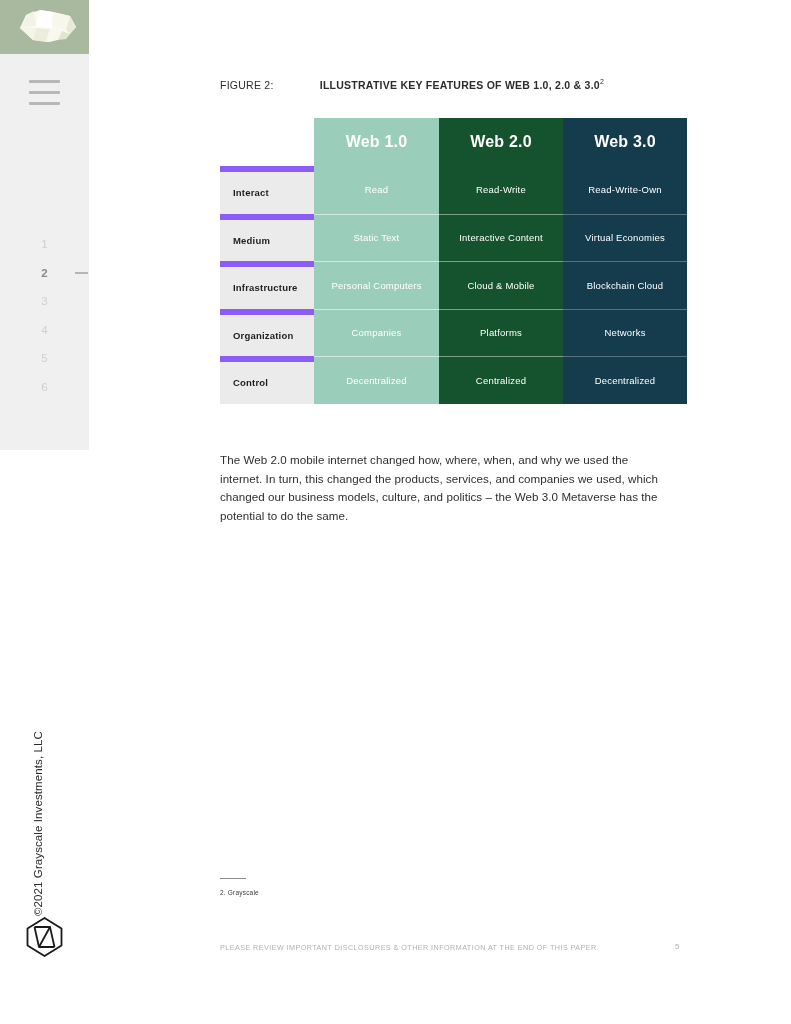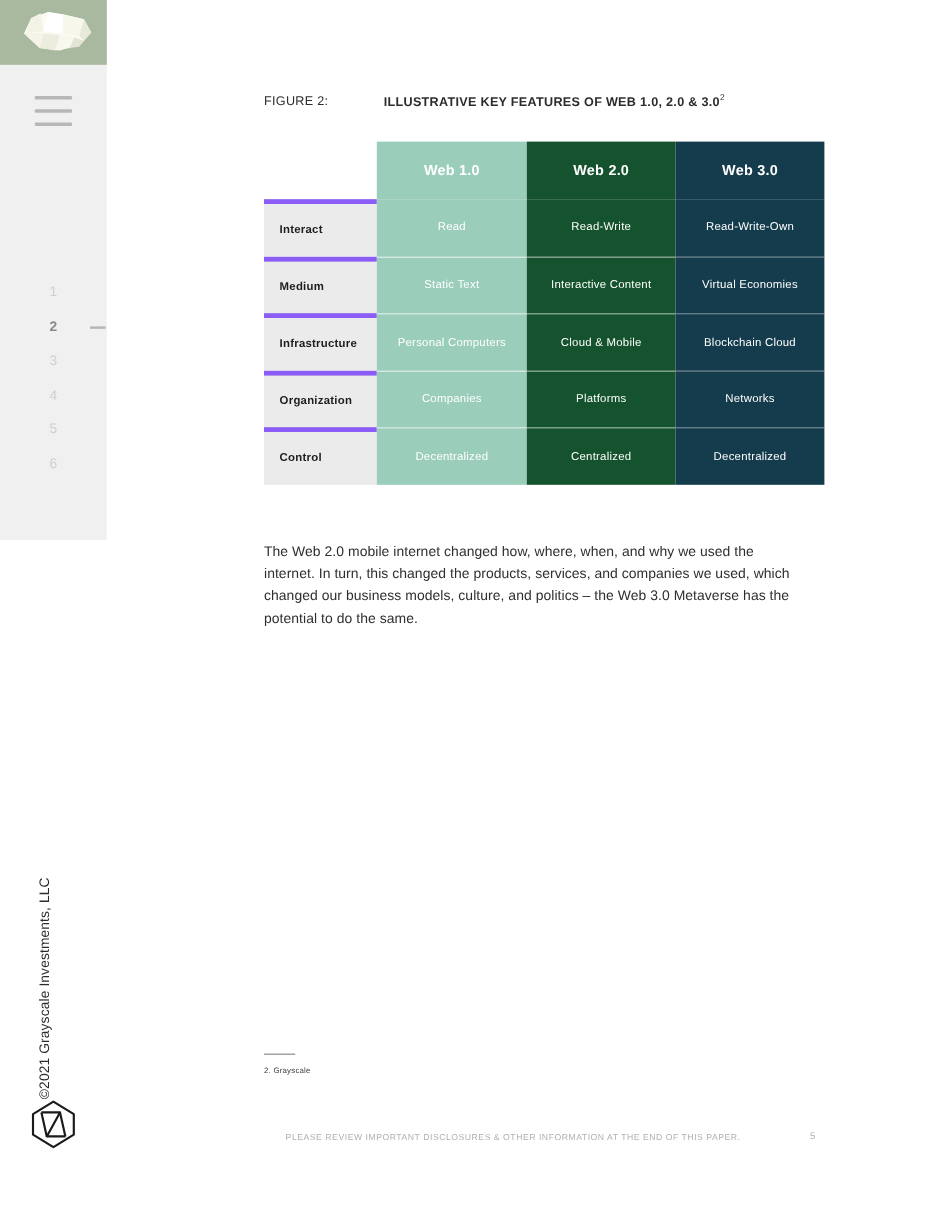--- a/index.html
+++ b/index.html
@@ -161,26 +161,26 @@
   }
   .cell-c1 { width: 125px; flex: 0 0 125px; background: #9bcdbb; }
   .cell-c2 { width: 124px; flex: 0 0 124px; background: #14532d; }
   .cell-c3 { width: 124px; flex: 0 0 124px; background: #143c4c; }
 
   
   #thead .trow { height: 48px; }
   #thead .cell-label { background: #ffffff; }
   #thead .cell-c1, #thead .cell-c2, #thead .cell-c3 {
     font-weight: bold;
-    font-size: 12px;
+    font-size: 16px;
   }
 
   
   #tbody .trow { height: 47.5px; }
-  #tbody .cell-label { background: #ebebeb; border-top: 4px solid #8b5cf6; }
+  #tbody .cell-label { background: #ebebeb; border-top: 6px solid #8b5cf6; }
   #tbody .cell-c1 { border-top: 1px solid rgba(255,255,255,.55); }
   #tbody .cell-c2 { border-top: 1px solid rgba(255,255,255,.45); }
   #tbody .cell-c3 { border-top: 1px solid rgba(255,255,255,.28); }
   #tbody .trow:first-child .cell-c1,
   #tbody .trow:first-child .cell-c2,
   #tbody .trow:first-child .cell-c3 { border-top: none; }
 
   
   #paragraph {
     position: absolute;
@@ -208,21 +208,21 @@
   }
   #footnote .fn-text {
     font-size: 6.5px;
     color: #3a3a3a;
     letter-spacing: .2px;
   }
 
   
   #footer-disclosure {
     position: absolute;
-    left: 19px;
+    left: 1px;
     top: 943px;
     font-size: 7.2px;
     color: #b0b0b0;
     letter-spacing: .45px;
     white-space: nowrap;
   }
   #footer-pagenum {
     position: absolute;
     left: 456px;
     top: 942px;

